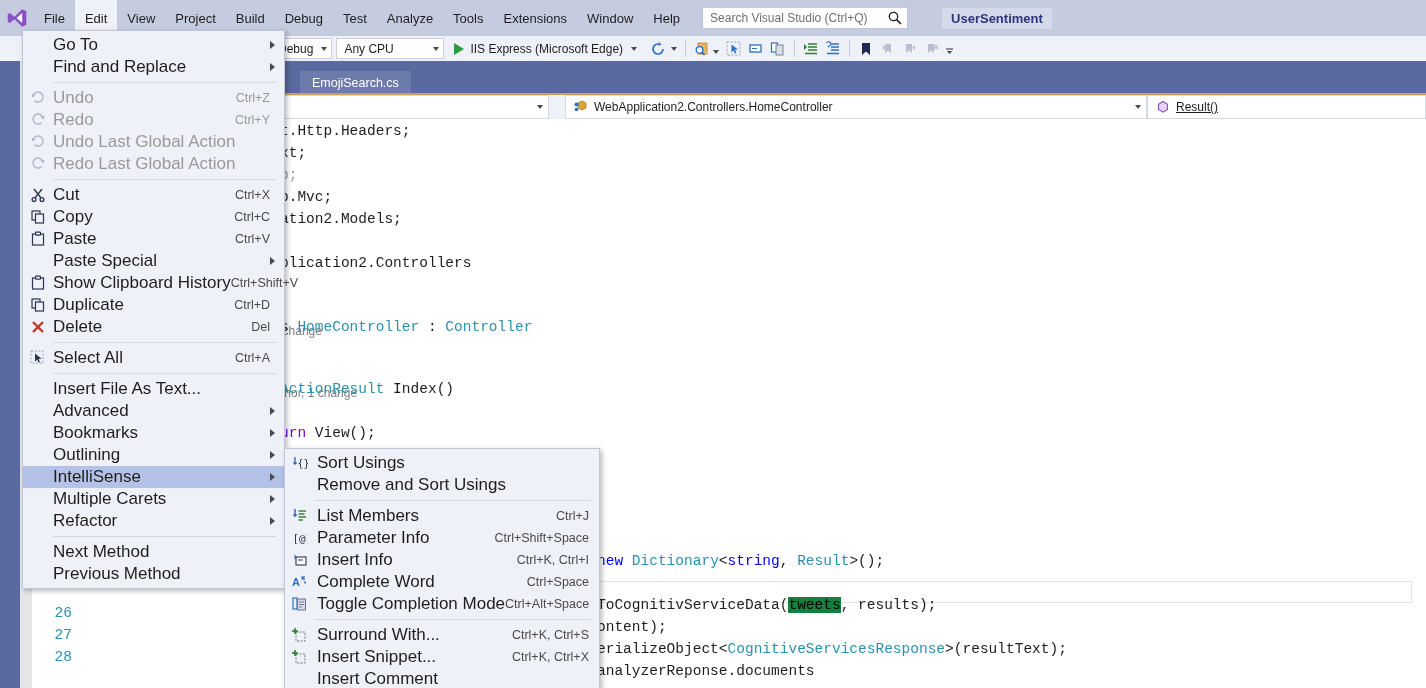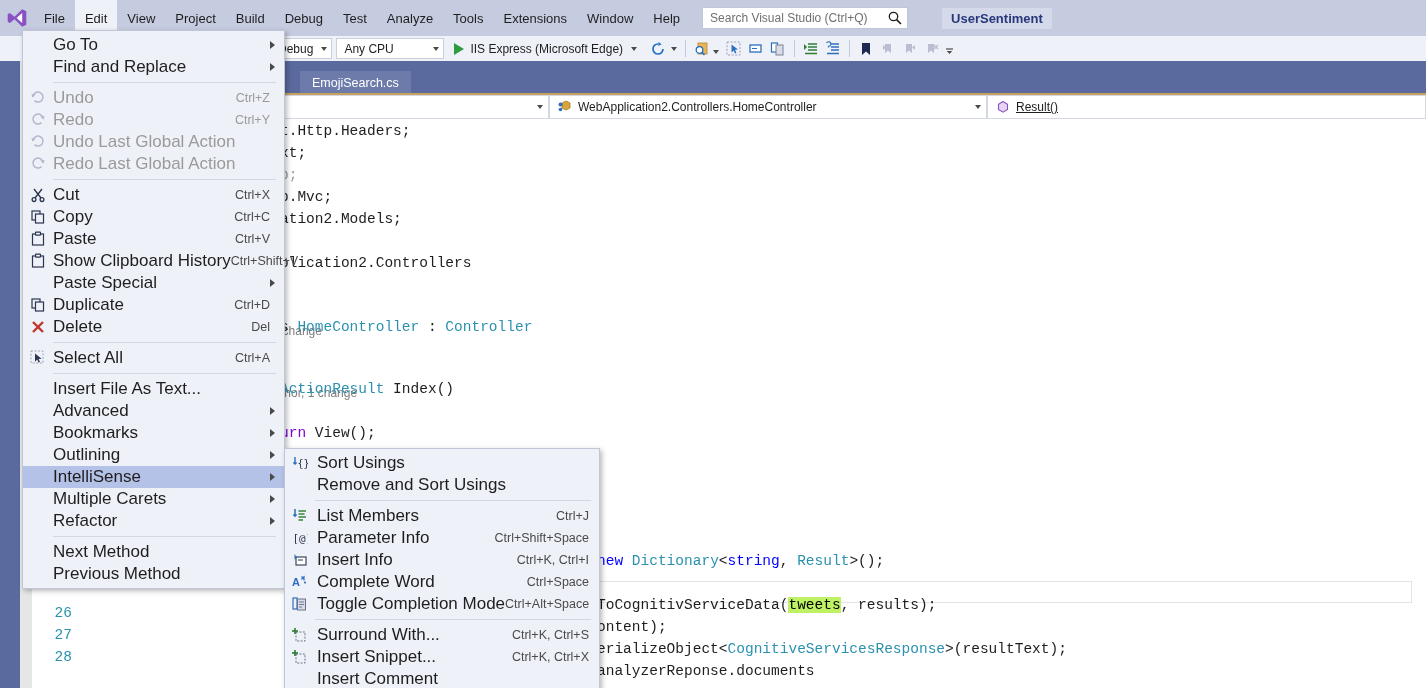--- a/index.html
+++ b/index.html
@@ -152,21 +152,21 @@
   .nav-combo {
     height: 24px;
     background: #ffffff;
     border: 1px solid #d4d8e4;
     display: flex; align-items: center;
     padding: 0 5px 0 7px;
     font-size: 12px; color: #1e1e1e;
     overflow: hidden;
   }
   .nav-combo.c1 { width: 275px; }
-  .nav-combo.c2 { width: 438px; }
+  .nav-combo.c2 { width: 582px; margin-left: 16px; }
   .nav-combo.c3 { flex: 1; text-decoration: underline; }
   .nav-combo .nc-label { flex: 1; white-space: nowrap; overflow: hidden; }
   .nc-ico { width: 16px; height: 16px; margin-right: 5px; flex: none; }
 
   
   .editor {
     position: absolute; top: 119px; left: 32px;
     width: 1394px; height: 569px;
     background: #ffffff;
     overflow: hidden;
@@ -185,21 +185,21 @@
     font-family: "Liberation Sans", sans-serif;
     font-size: 12px; color: #7d7d7d;
     white-space: pre;
   }
   
   .kw  { color: #0000ff; }
   .kw2 { color: #7f00d7; }
   .typ { color: #2b91af; }
   .plain { color: #1e1e1e; }
   .grey { color: #9c9c9c; }
-  .hl-ident { background: #bef264; }
+  .hl-ident { background: #15803d; }
 
   
   .gutter {
     position: absolute; top: 0; left: 0;
     width: 46px; height: 569px;
   }
   .lnum {
     position: absolute; left: 0; width: 40px;
     text-align: right;
     font-family: "Liberation Mono", "DejaVu Sans Mono", monospace;
@@ -594,33 +594,33 @@
         <span class="mi-ico">
           <svg width="16" height="16" viewBox="0 0 16 16">
             <rect x="2.5" y="3" width="11" height="11" fill="none" stroke="#2b3550" stroke-width="1.2"></rect>
             <rect x="5.5" y="1.2" width="5" height="3" rx="0.6" fill="#eff1f8" stroke="#2b3550" stroke-width="1.2"></rect>
           </svg>
         </span>
         <span class="mi-label">Paste</span>
         <span class="mi-key">Ctrl+V</span>
       </div>
       <div class="mi">
+        <span class="mi-ico"></span>
+        <span class="mi-label">Paste Special</span>
+        <span class="mi-arrow"></span>
+      </div>
+      <div class="mi">
         <span class="mi-ico">
           <svg width="16" height="16" viewBox="0 0 16 16">
             <rect x="2.5" y="3" width="11" height="11" fill="none" stroke="#2b3550" stroke-width="1.2"></rect>
             <rect x="5.5" y="1.2" width="5" height="3" rx="0.6" fill="#eff1f8" stroke="#2b3550" stroke-width="1.2"></rect>
           </svg>
         </span>
         <span class="mi-label">Show Clipboard History</span>
         <span class="mi-key">Ctrl+Shift+V</span>
-      </div>
-      <div class="mi">
-        <span class="mi-ico"></span>
-        <span class="mi-label">Paste Special</span>
-        <span class="mi-arrow"></span>
       </div>
       <div class="mi">
         <span class="mi-ico">
           <svg width="16" height="16" viewBox="0 0 16 16">
             <rect x="2" y="2" width="8" height="9" fill="none" stroke="#2b3550" stroke-width="1.2"></rect>
             <rect x="5.5" y="5" width="8" height="9" fill="#eff1f8" stroke="#2b3550" stroke-width="1.2"></rect>
           </svg>
         </span>
         <span class="mi-label">Duplicate</span>
         <span class="mi-key">Ctrl+D</span>

